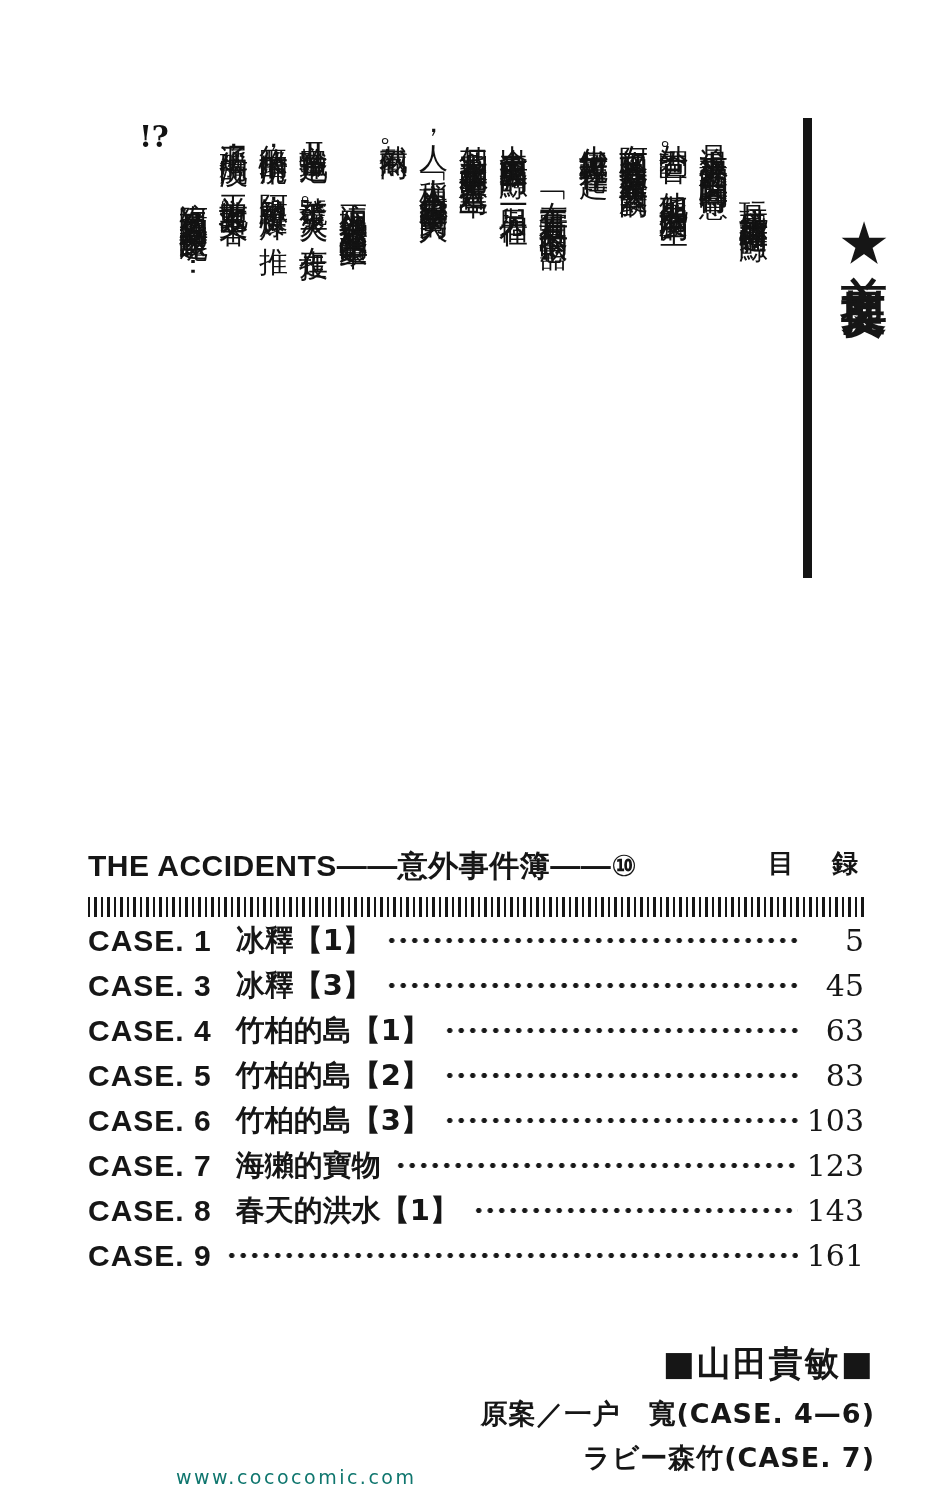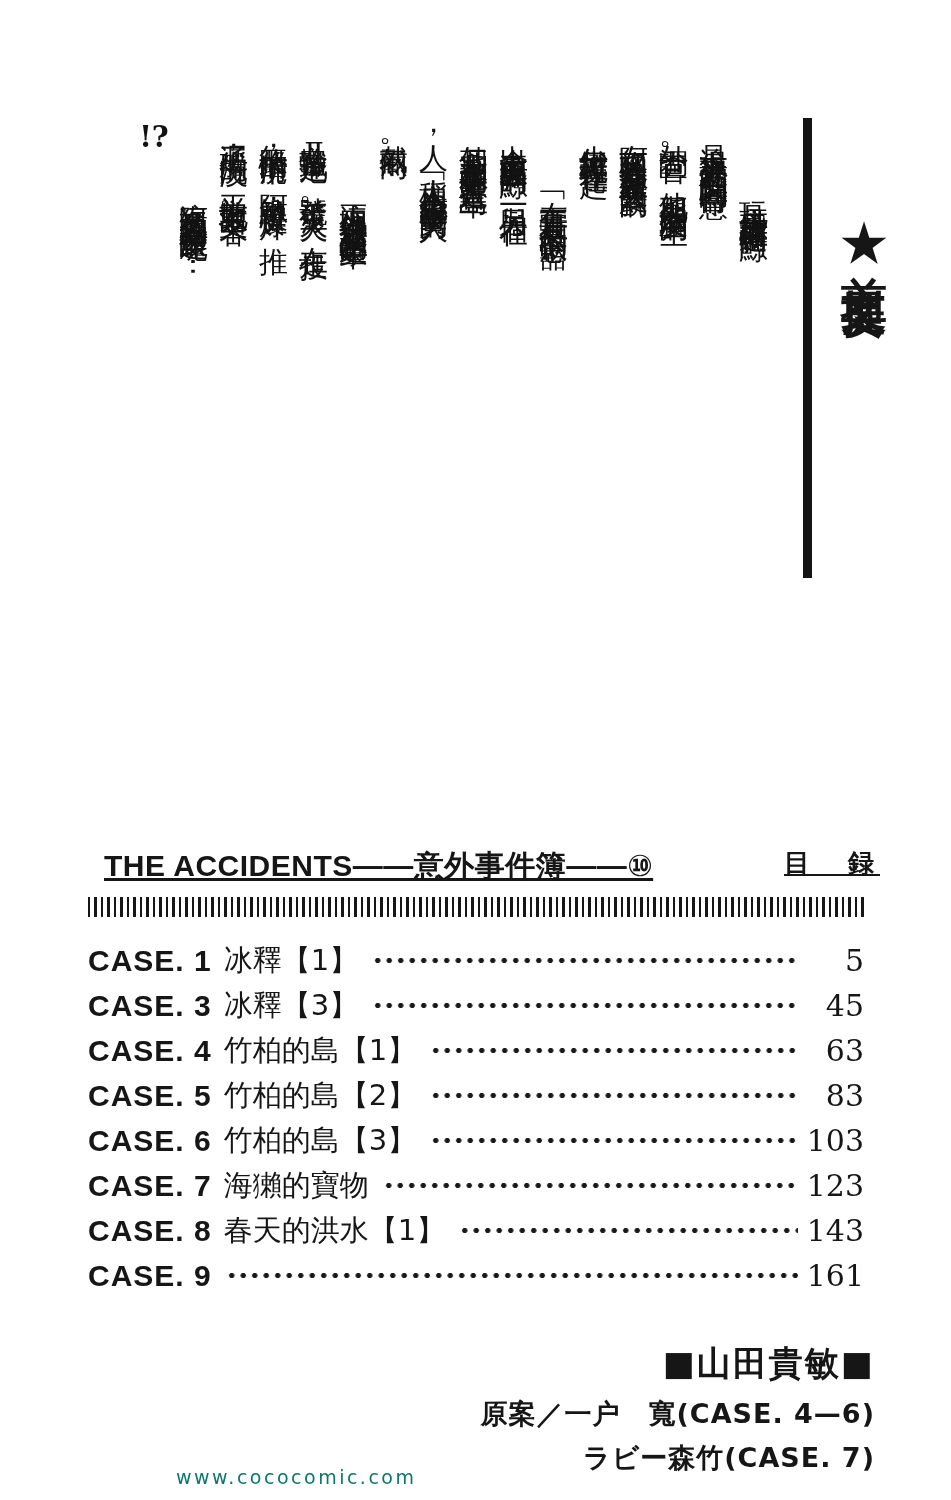--- a/index.html
+++ b/index.html
@@ -21,43 +21,43 @@
     writing-mode:vertical-rl;text-orientation:mixed;
     font-family:"DejaVu Serif","Liberation Serif",serif;
     font-size:29px;line-height:40px;letter-spacing:3px;font-weight:500;
     color:#121212;
   }
   .syn-col{white-space:nowrap;}
   .syn-col.indent{padding-top:57px;}
   .tcy{text-combine-upright:all;font-weight:600;letter-spacing:0;}
   
   .toc-header{
-    position:absolute;left:104px;top:846px;width:776px;
-    display:flex;justify-content:space-between;align-items:flex-start;text-decoration:underline;
+    position:absolute;left:88px;top:846px;width:776px;
+    display:flex;justify-content:space-between;align-items:flex-start;
   }
   .toc-series{
     font-size:30px;font-weight:700;letter-spacing:0.5px;white-space:nowrap;
     font-family:"Liberation Sans","DejaVu Sans",sans-serif;
   }
   .toc-heading{
     font-size:26px;font-weight:700;letter-spacing:6px;white-space:nowrap;
     font-family:"Liberation Sans","DejaVu Sans",sans-serif;
     text-align:right;
   }
   .toc-divider{
     position:absolute;left:88px;top:897px;width:778px;height:20px;
     background:repeating-linear-gradient(90deg,#161616 0 2.2px,transparent 2.2px 6.5px);
   }
-  .toc-list{position:absolute;left:88px;top:938px;width:776px;}
+  .toc-list{position:absolute;left:88px;top:918px;width:776px;}
   .toc-row{display:flex;align-items:center;height:45px;}
   .toc-case{
     font-family:"Liberation Sans","DejaVu Sans",sans-serif;
     font-size:30px;font-weight:700;letter-spacing:1px;white-space:pre;
   }
-  .toc-title{font-size:29px;font-weight:400;margin-left:12px;white-space:pre;}
+  .toc-title{font-size:29px;font-weight:700;margin-left:24px;white-space:pre;}
   .toc-leader{
     flex:1;align-self:stretch;margin:0 8px 0 14px;
     background-image:radial-gradient(circle,#181818 2.3px,transparent 3px);
     background-size:11.5px 100%;background-repeat:repeat-x;background-position:0 52%;
   }
   .toc-page{
     min-width:58px;text-align:right;font-size:30px;
     font-family:"DejaVu Serif","Liberation Serif",serif;
   }
   

